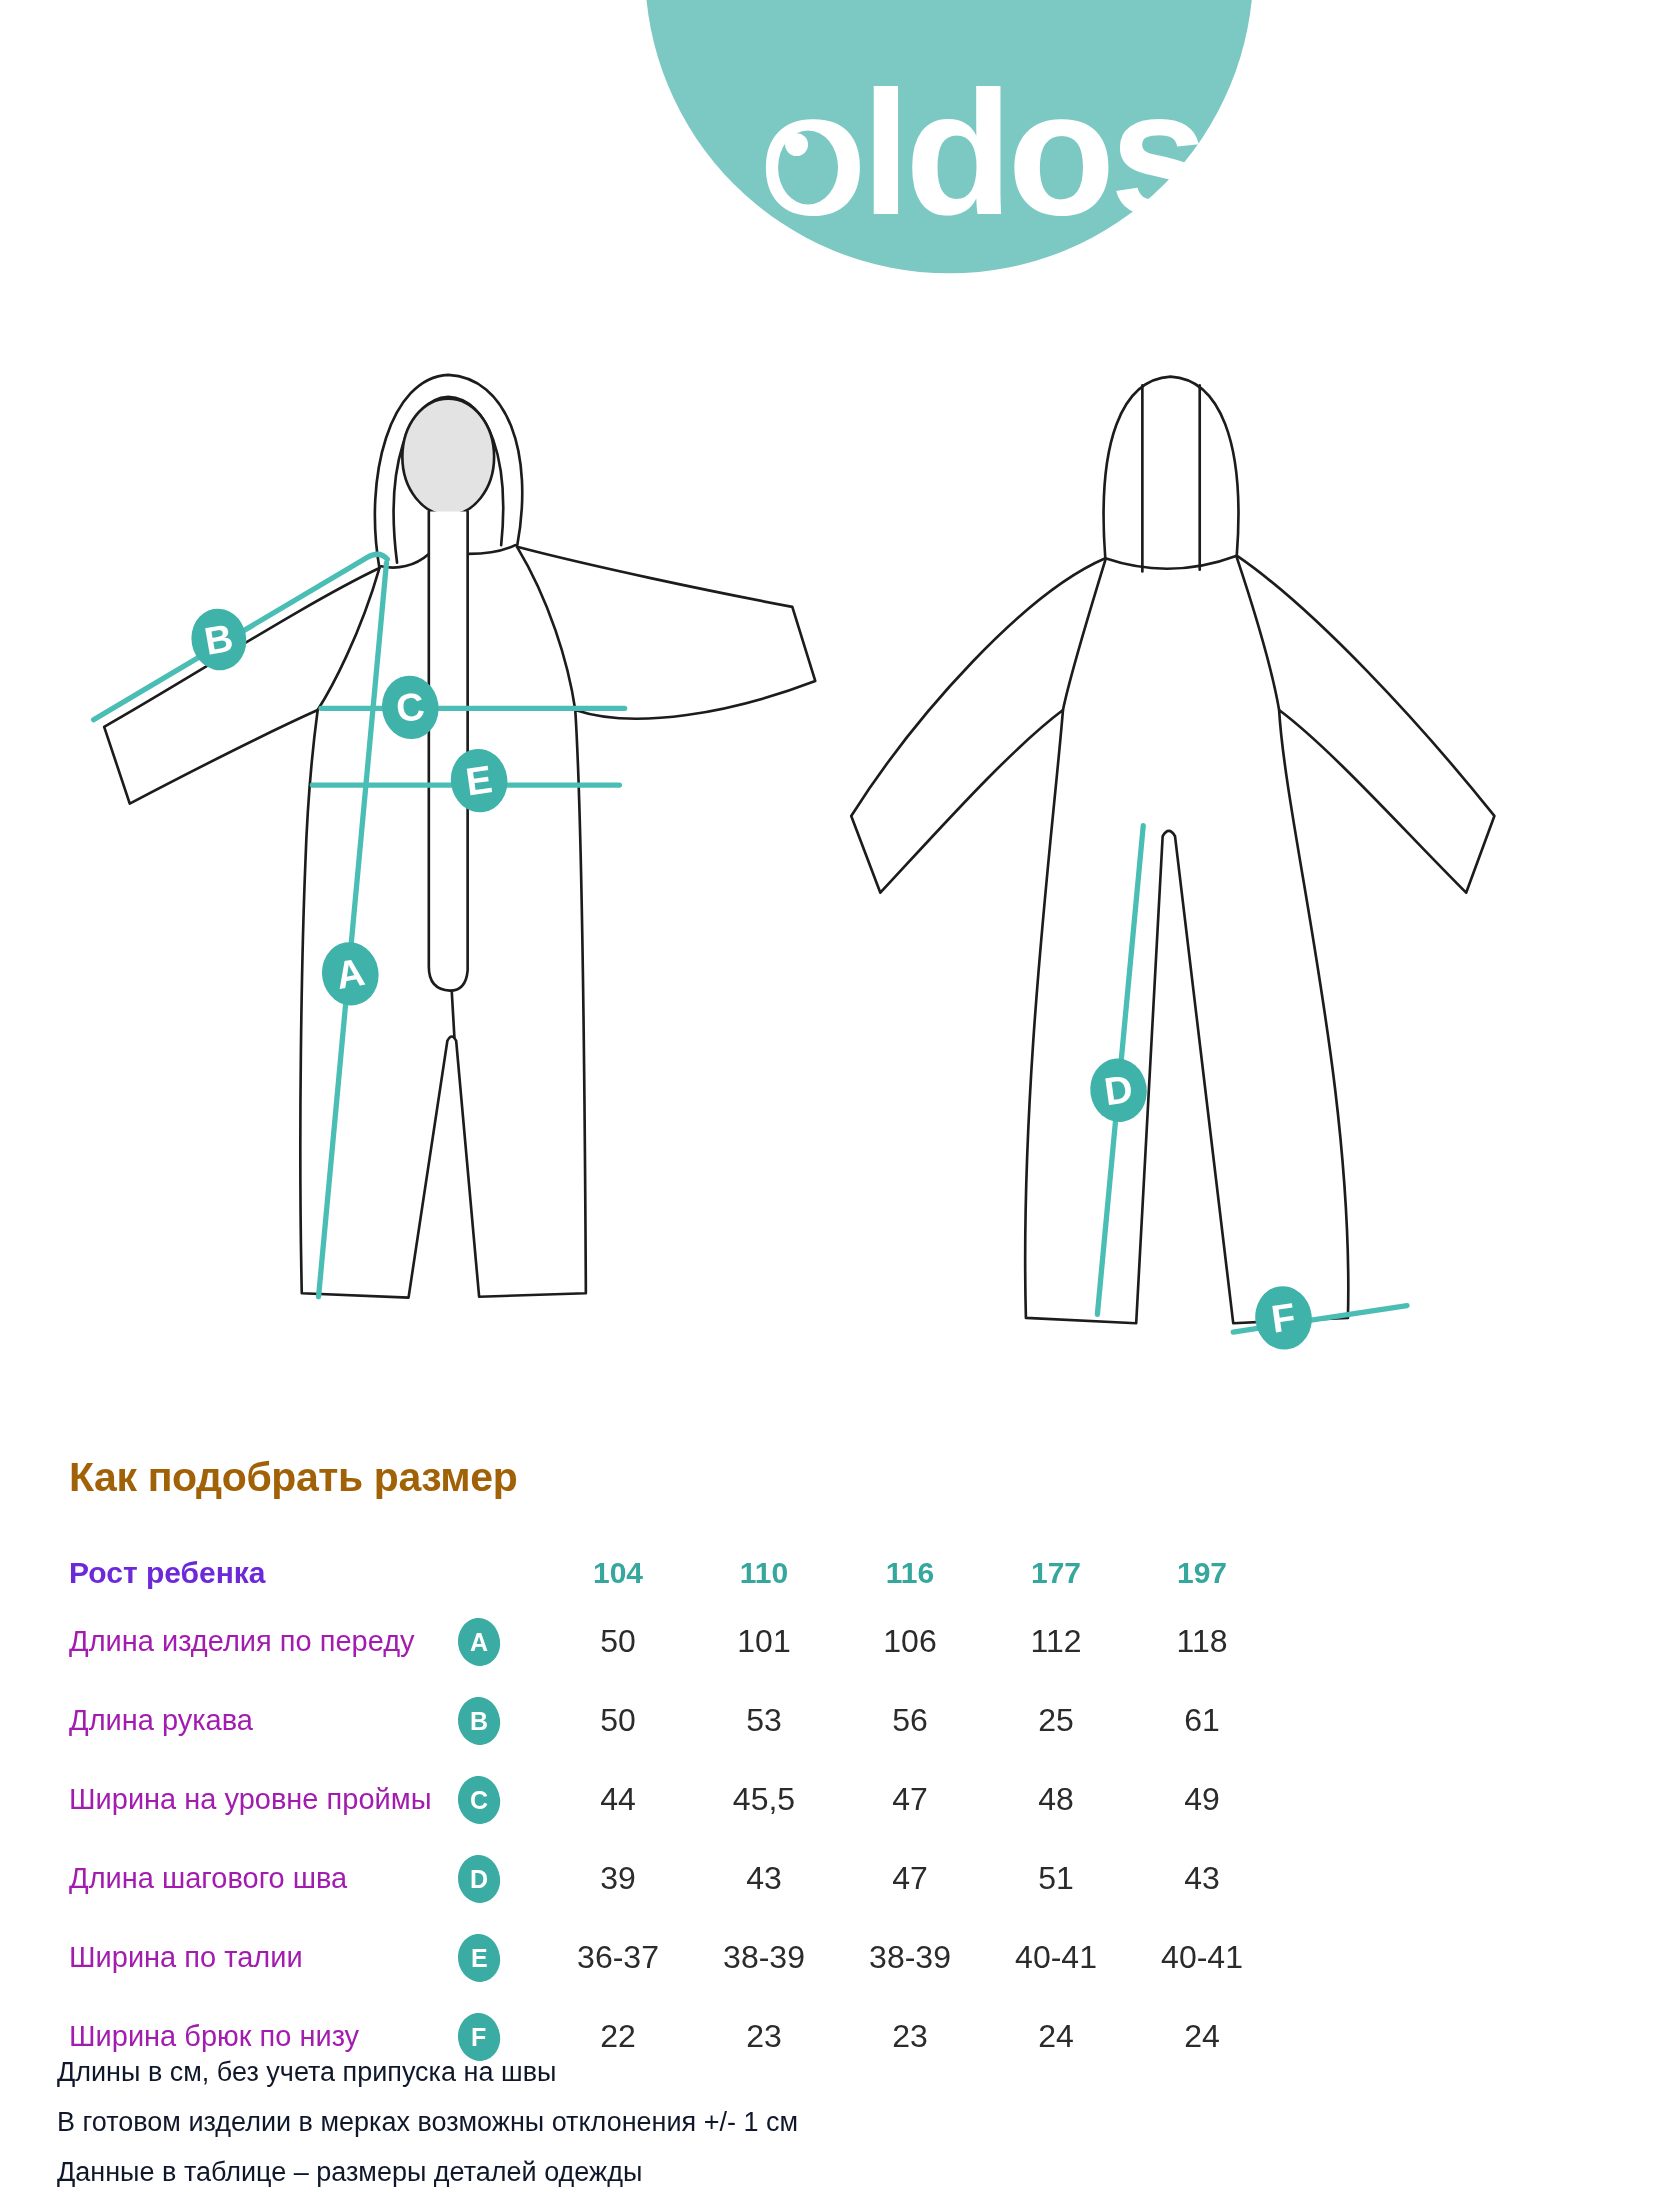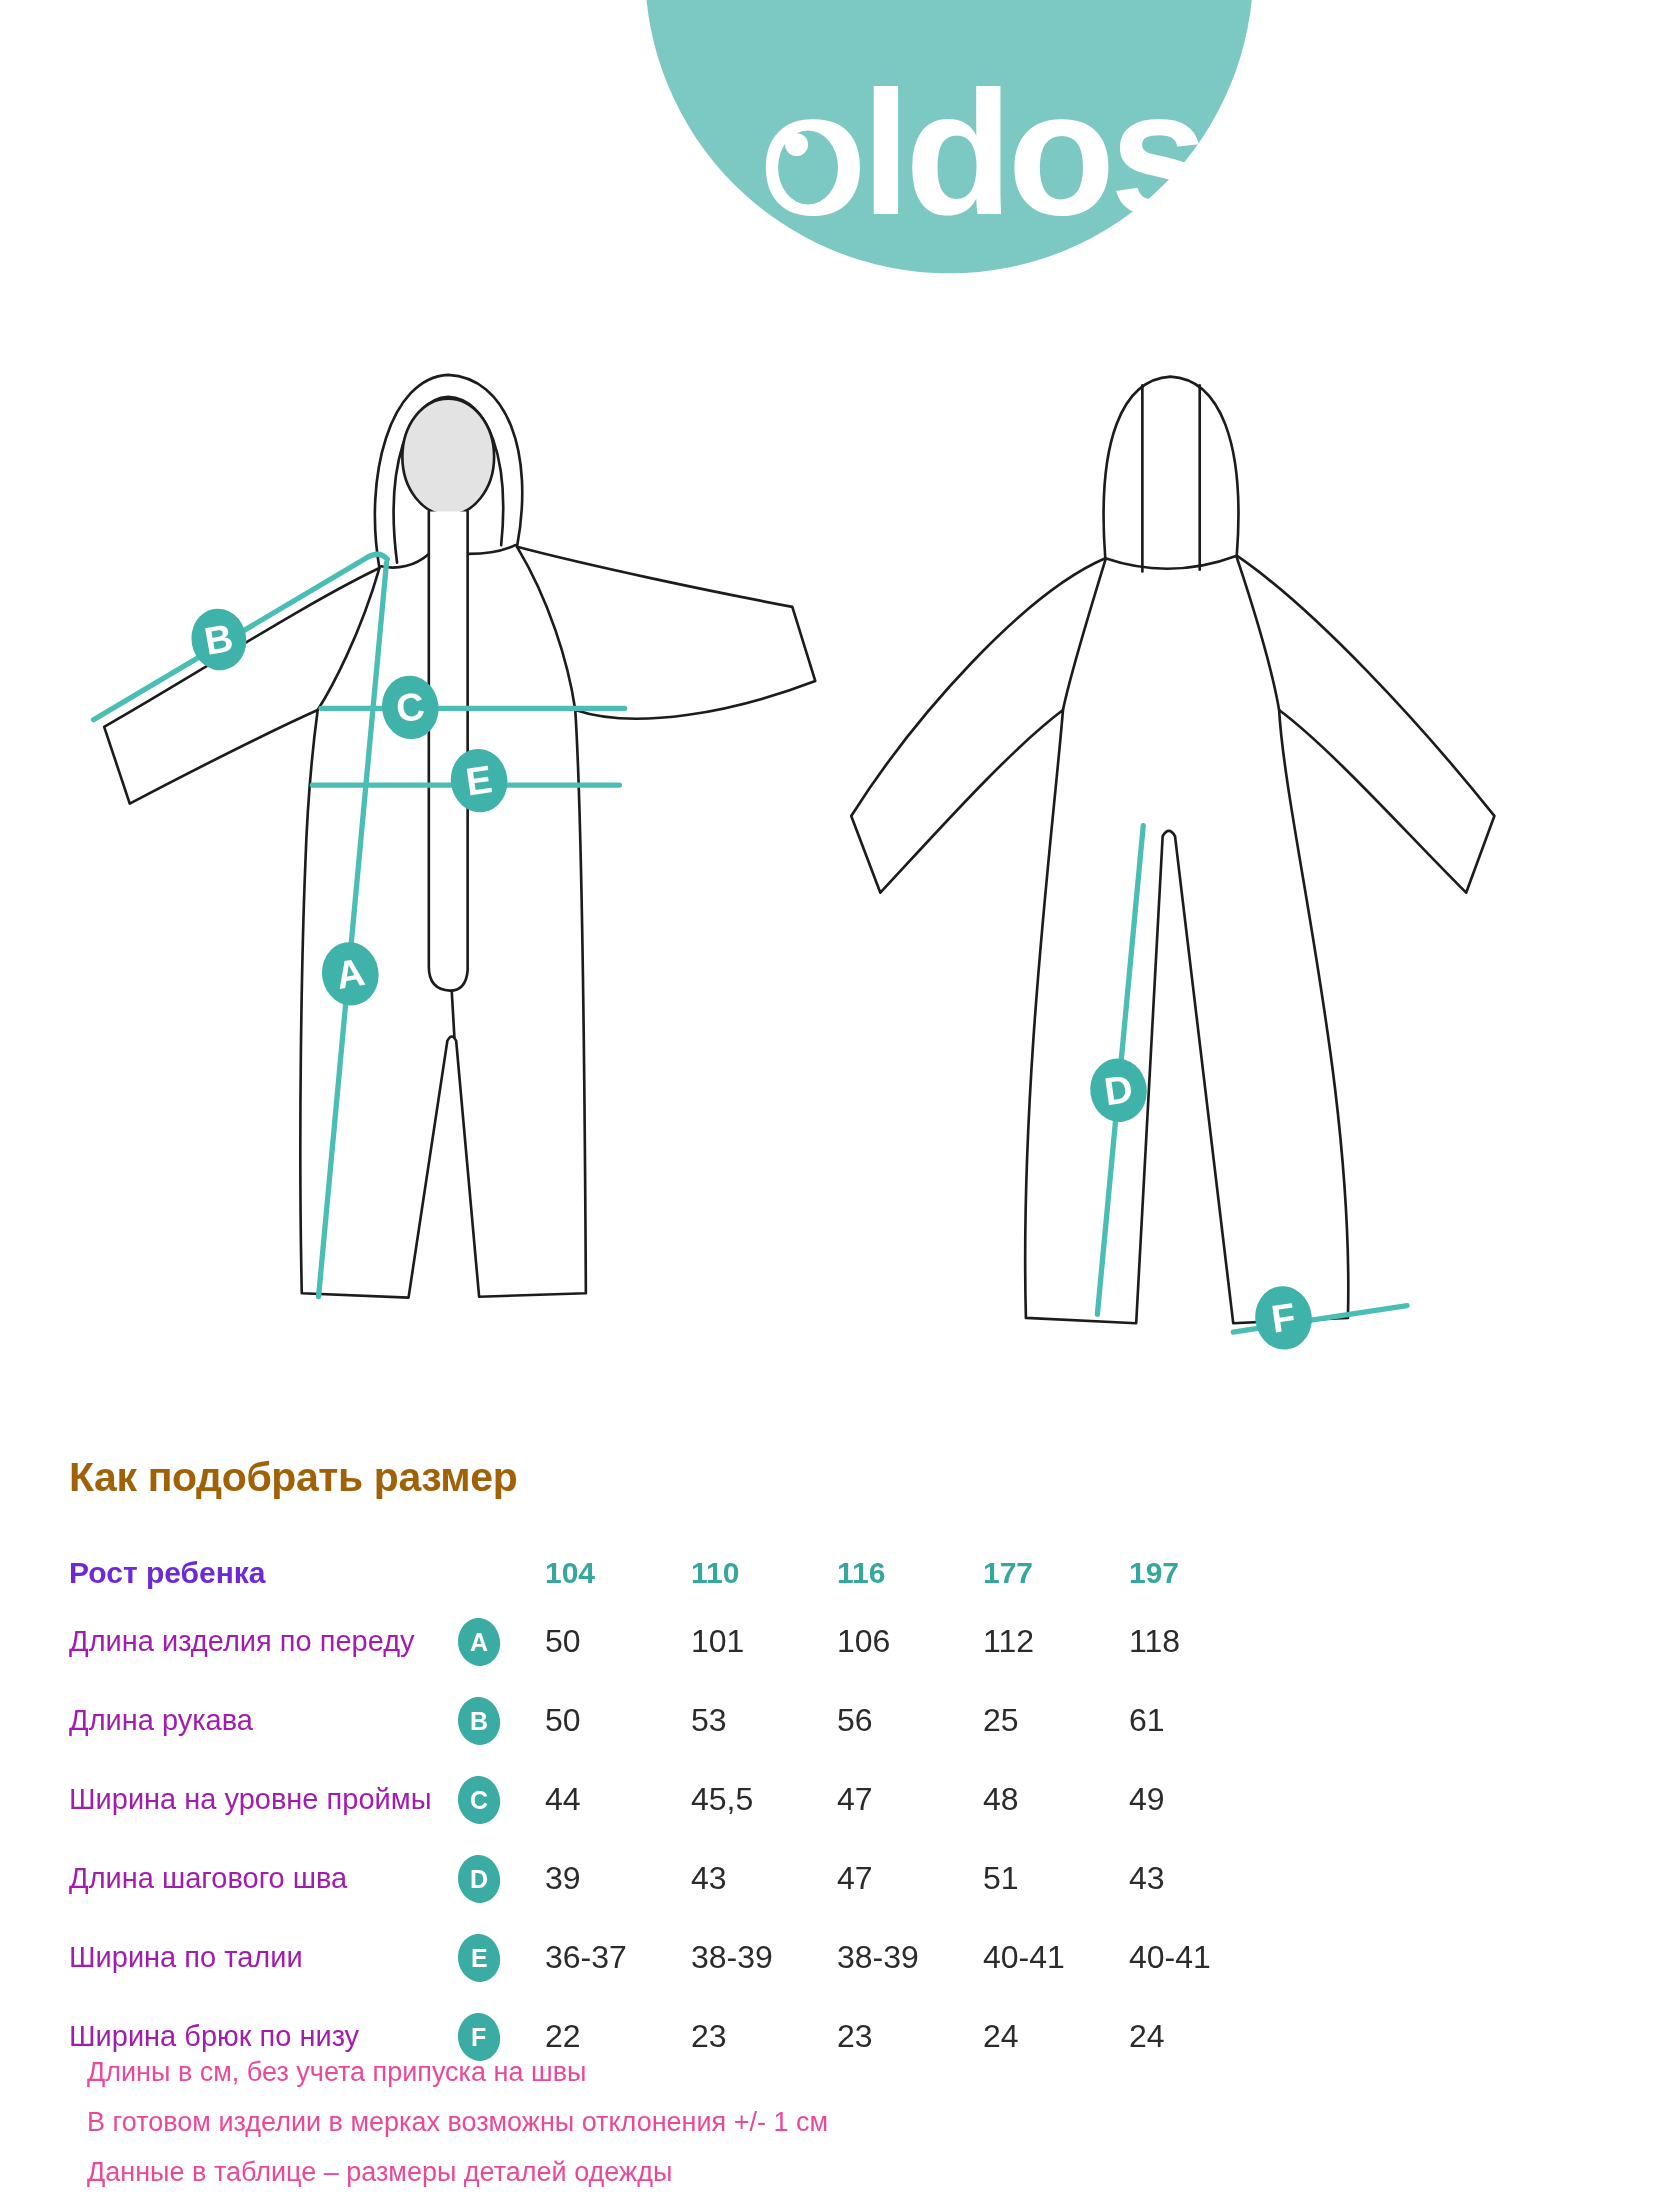--- a/index.html
+++ b/index.html
@@ -8,29 +8,29 @@
   .abs{position:absolute;}
   
   .heading{left:69px;top:1454px;font-size:41px;font-weight:bold;color:#a16207;letter-spacing:-0.4px;}
   
   .sizetable{left:69px;top:1544px;width:1288px;}
   .trow{display:flex;align-items:center;height:79px;}
   .trow.head{height:58px;}
   .tlabel{width:379px;font-size:29px;color:#a21caf;}
   .trow.head .tlabel{color:#6d28d9;font-weight:bold;font-size:30px;}
   .tbadgecell{width:62px;display:flex;justify-content:center;align-items:center;}
-  .tval{width:146px;text-align:left;font-size:32px;color:#2b2b2b;}
+  .tval{width:146px;text-align:center;font-size:32px;color:#2b2b2b;}
   .trow .tval:nth-child(3){margin-left:35px;}
   .trow.head .tval{color:#35A79D;font-weight:bold;font-size:30px;}
   .badge{width:42px;height:48px;background:#3BACA3;color:#fff;font-weight:bold;font-size:25px;
          display:flex;align-items:center;justify-content:center;
          border-radius:52% 48% 50% 50% / 50% 52% 48% 50%;transform:rotate(-8deg);}
   .badge span{transform:rotate(8deg);}
   
-  .notes{left:87px;top:2047px;font-size:27px;color:#ec4899;line-height:50px;}
+  .notes{left:57px;top:2047px;font-size:27px;color:#0f172a;line-height:50px;}
   svg text.marker{font-family:"Liberation Sans",sans-serif;font-weight:bold;fill:#ffffff;font-size:44px;text-anchor:middle;}
   svg text.logotext{font-family:"Liberation Sans",sans-serif;font-weight:bold;fill:#ffffff;font-size:200px;letter-spacing:-6px;text-anchor:middle;}
 </style>
 </head>
 <body>
 
 <div class="page">
 
   <svg class="abs" style="left:0;top:0" width="1654" height="291" viewBox="0 0 1875 330">
     <circle cx="1076" cy="-35" r="345" fill="#7CC9C3"></circle>

